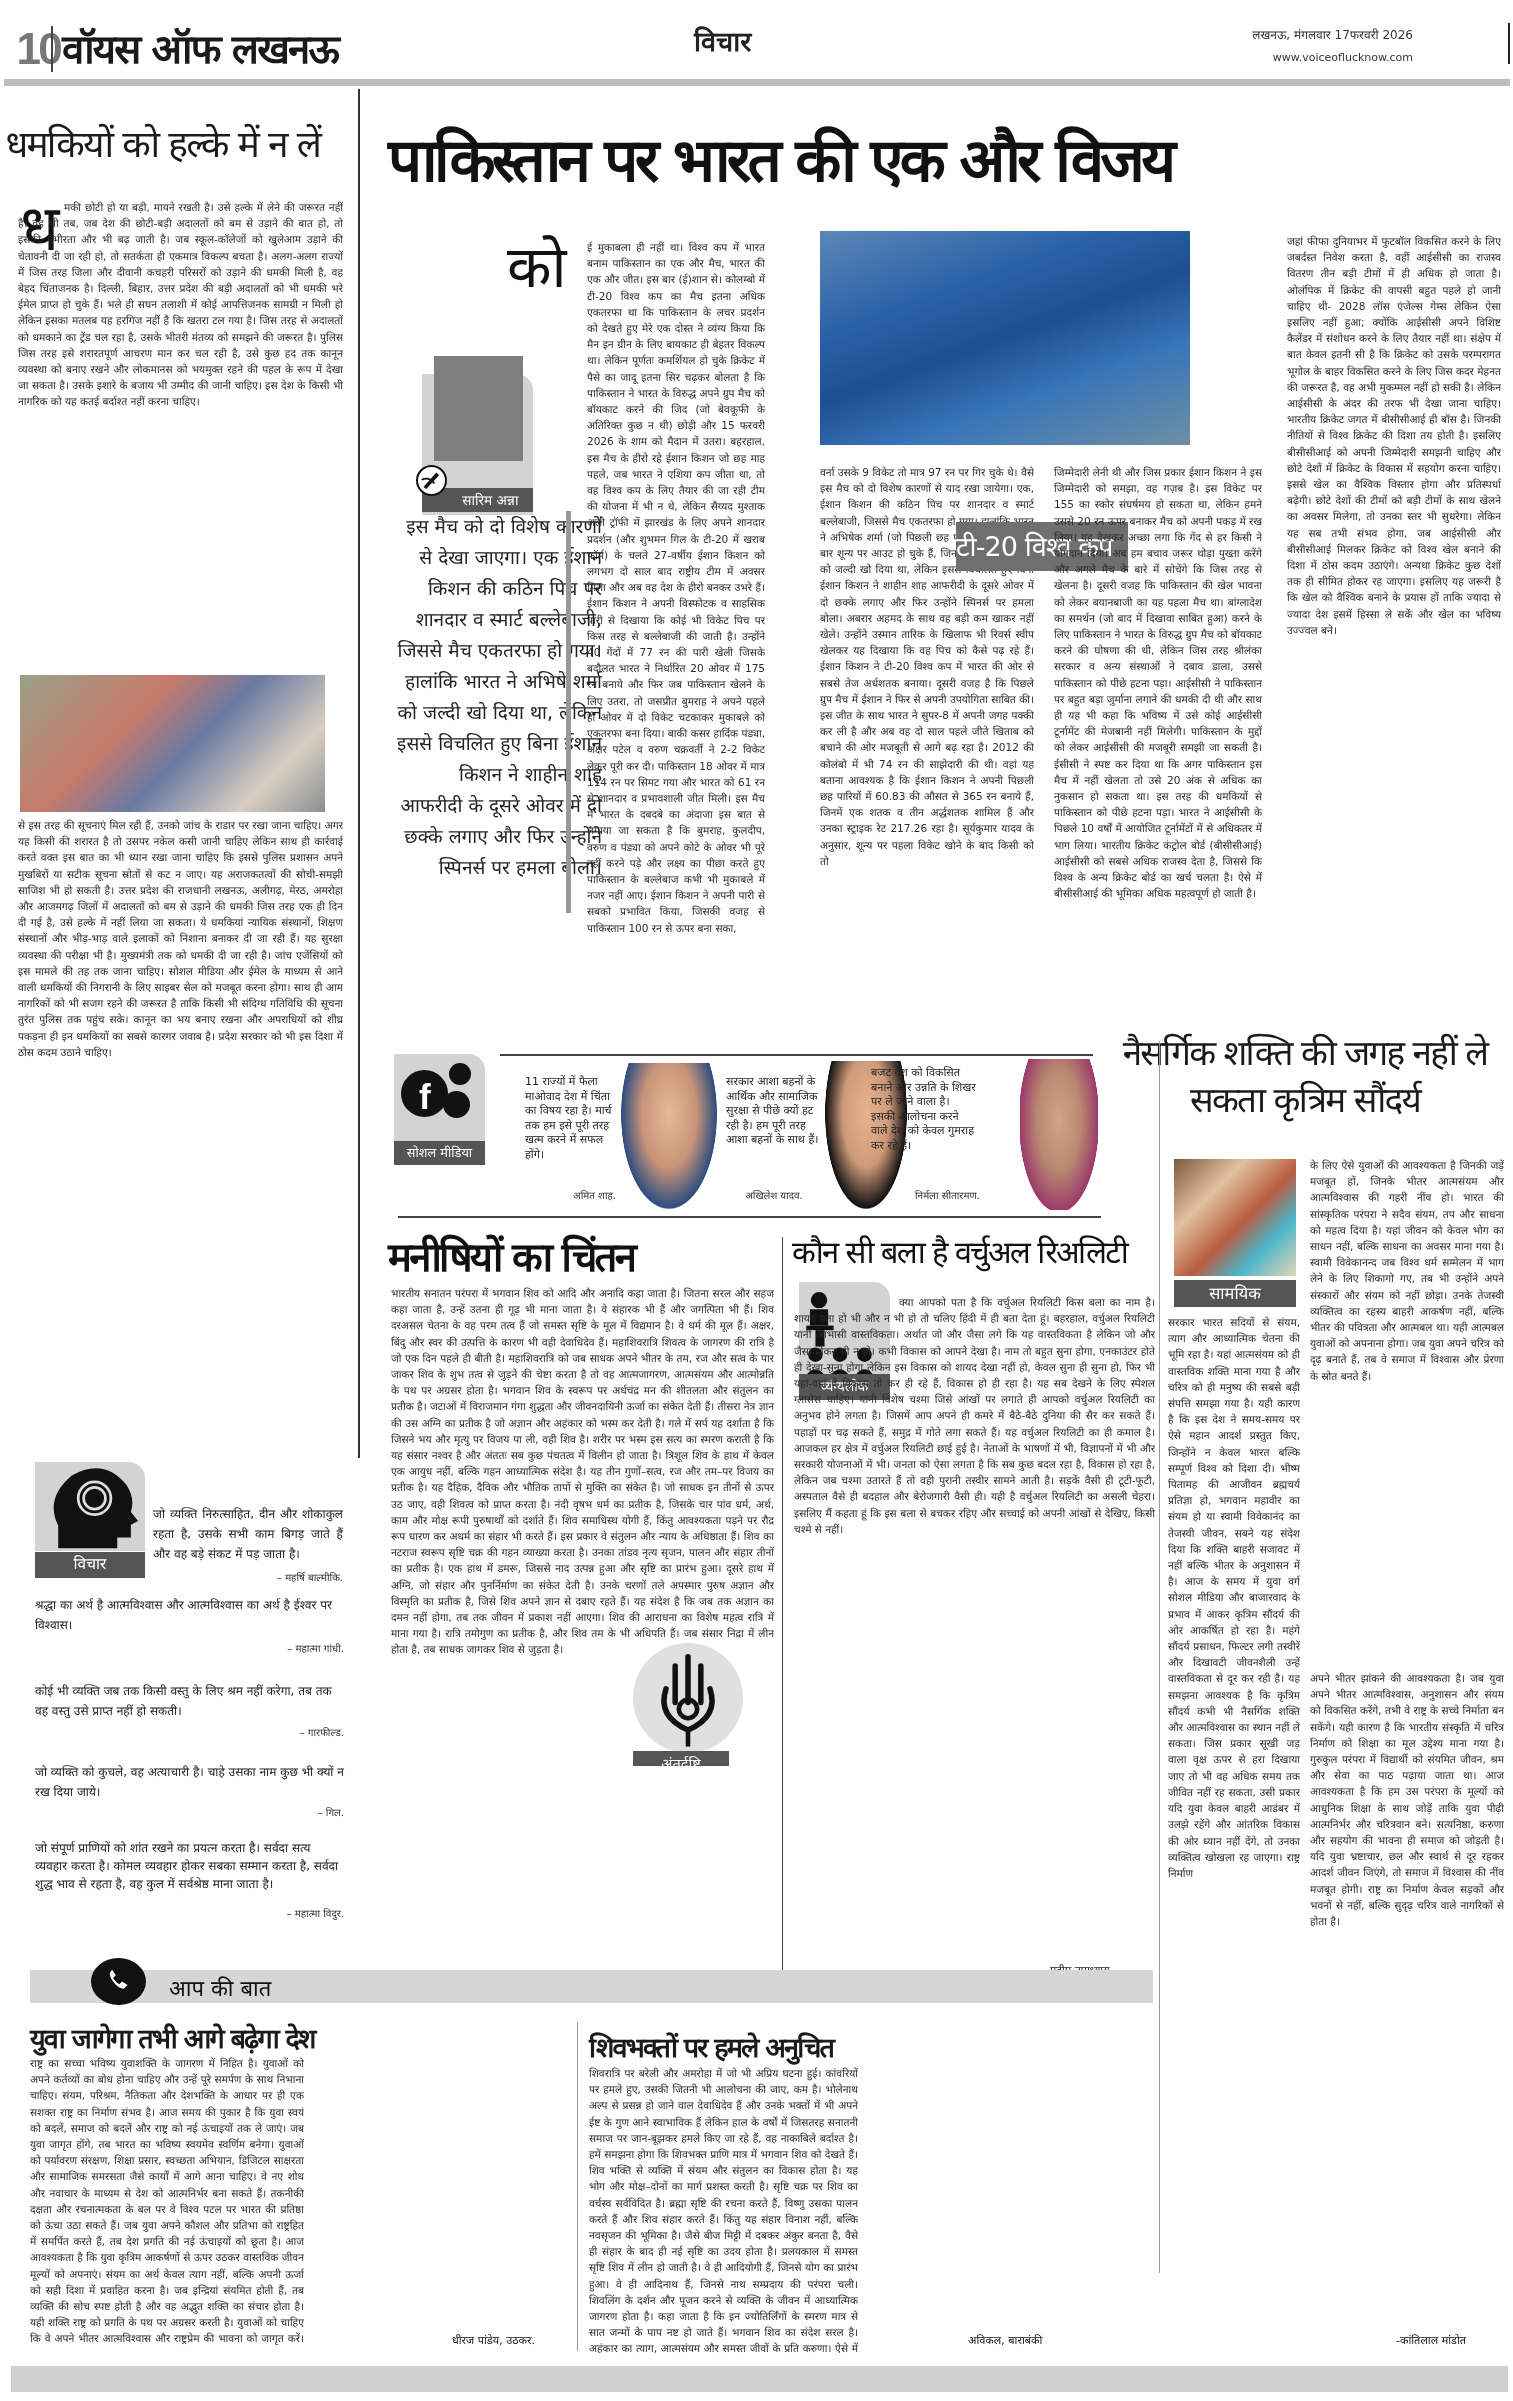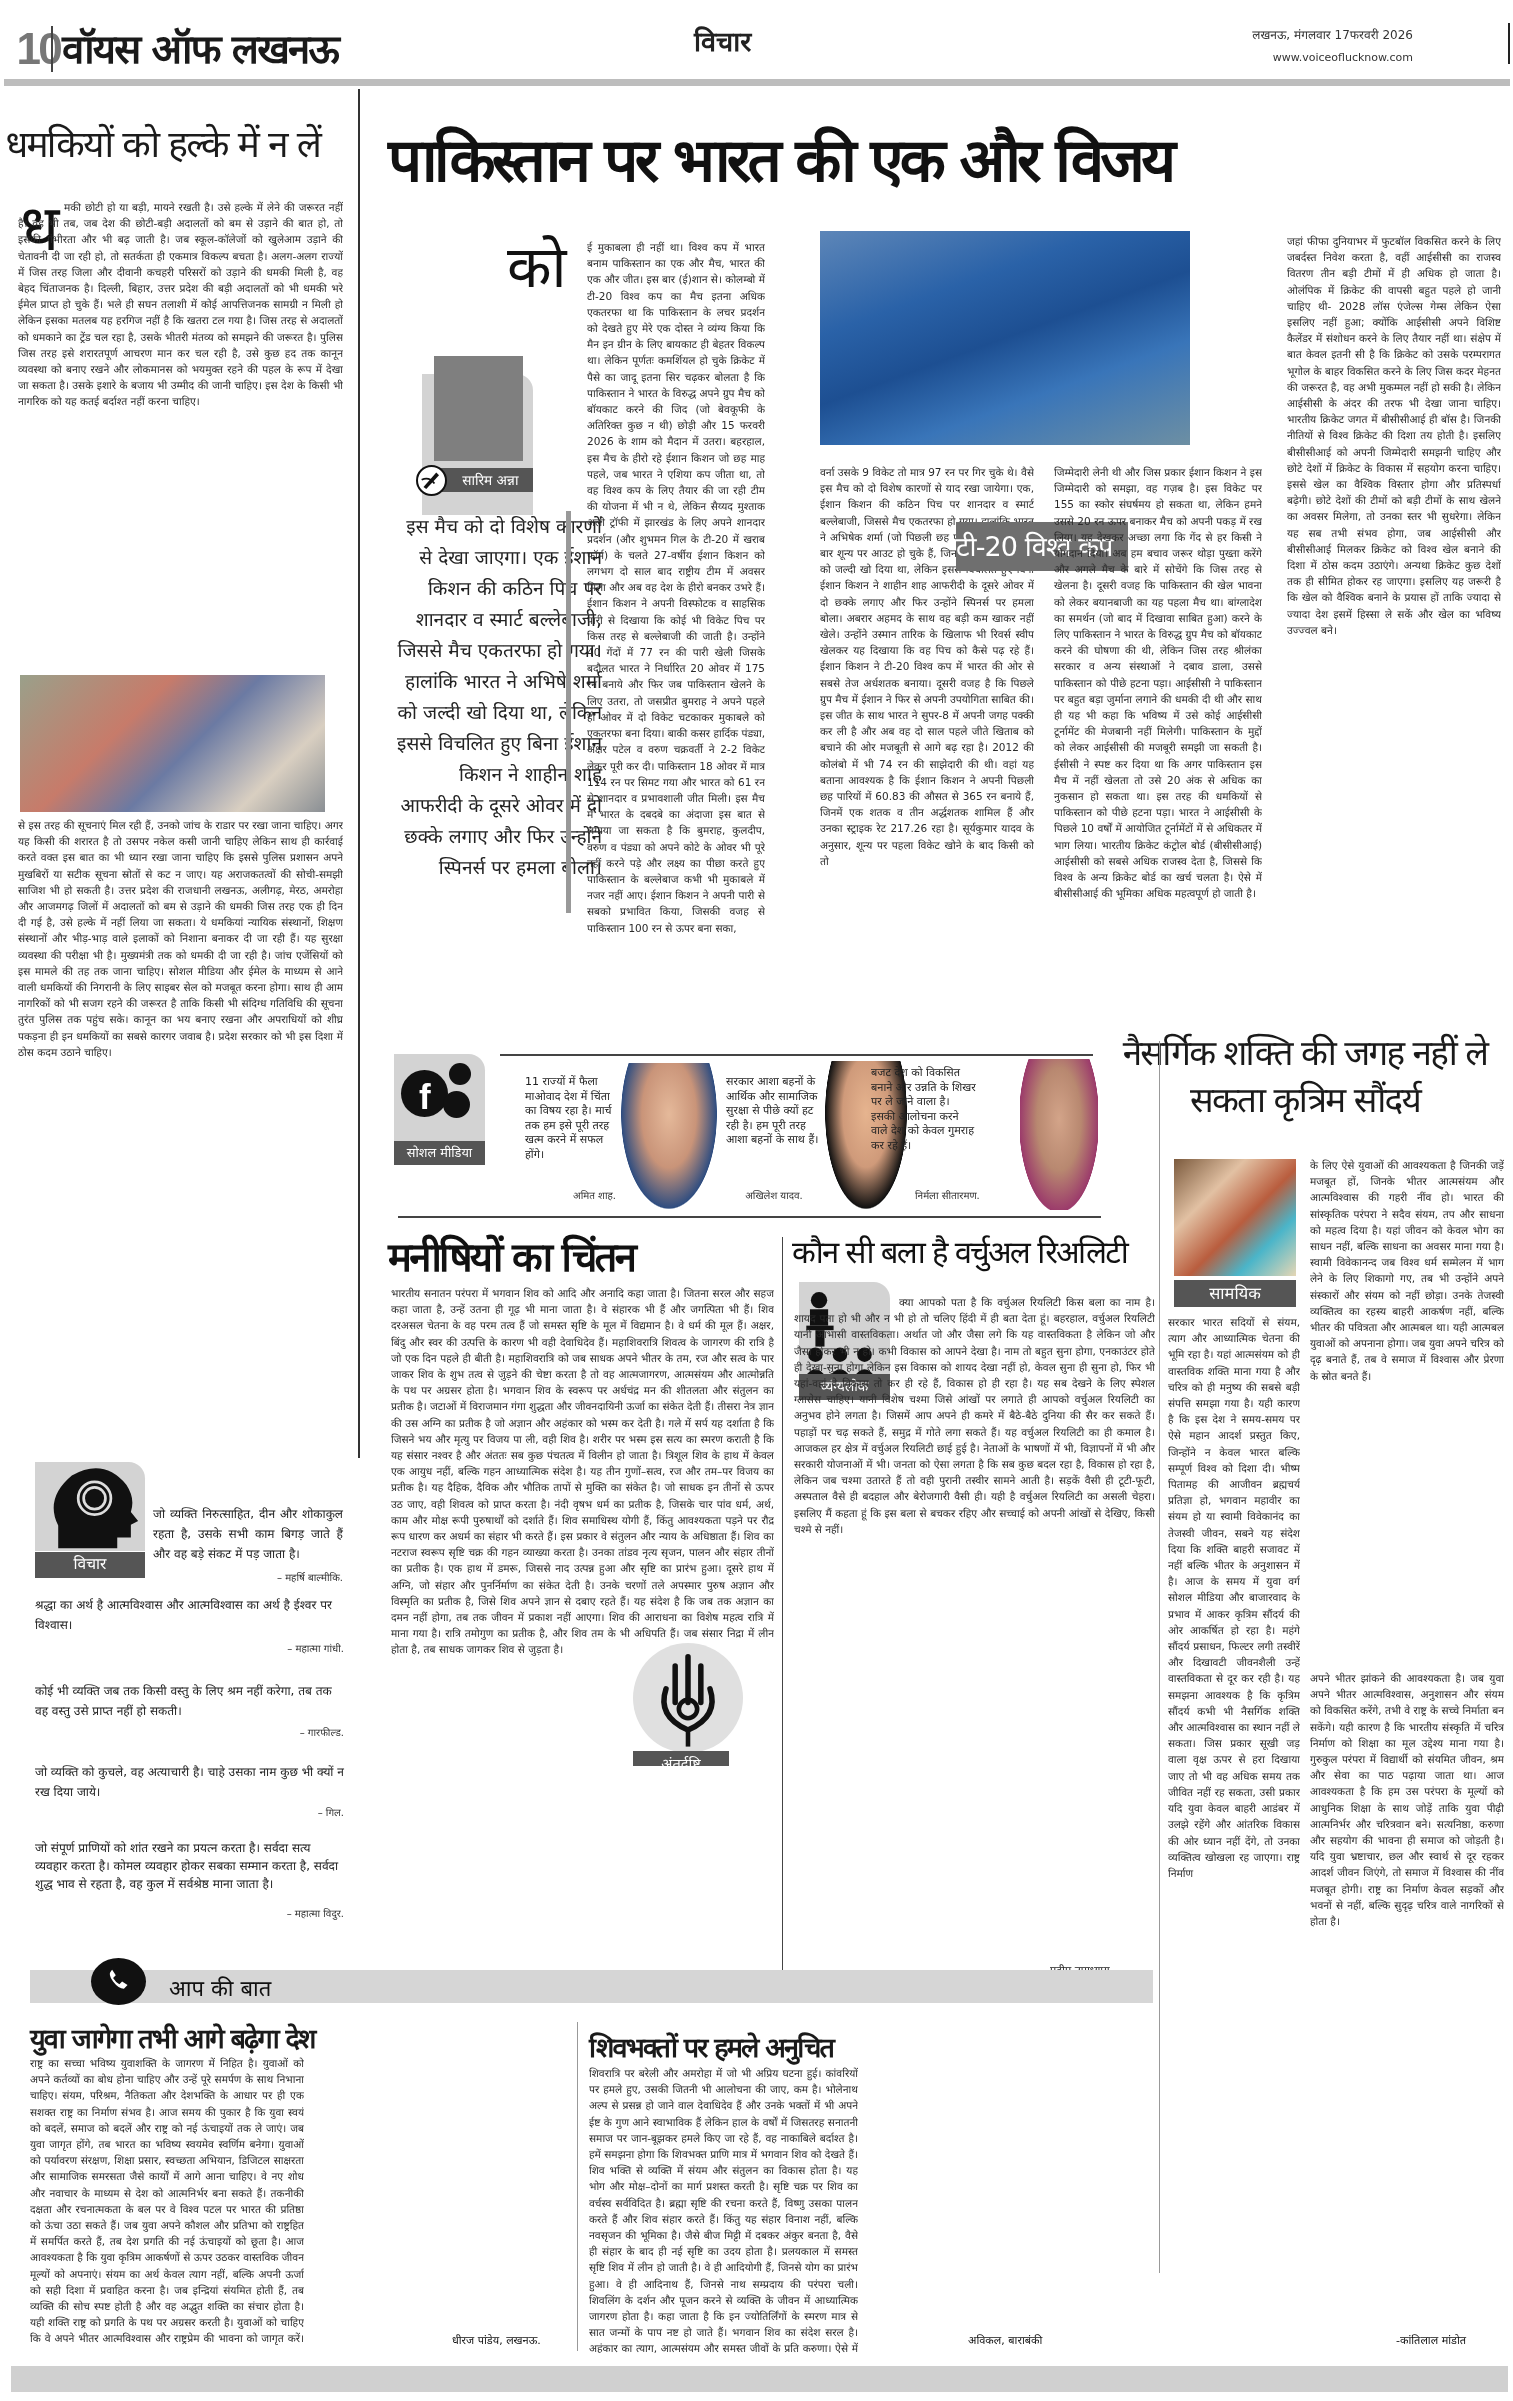--- a/index.html
+++ b/index.html
@@ -53,21 +53,21 @@
 <div class="abs dropcap" style="left:20px;top:196px">ध</div>
 <div class="abs text" style="left:18px;top:199px;width:325px;height:475px;text-indent:46px">मकी छोटी हो या बड़ी, मायने रखती है। उसे हल्के में लेने की जरूरत नहीं है। वह भी तब, जब देश की छोटी-बड़ी अदालतों को बम से उड़ाने की बात हो, तो इसकी गंभीरता और भी बढ़ जाती है। जब स्कूल-कॉलेजों को खुलेआम उड़ाने की चेतावनी दी जा रही हो, तो सतर्कता ही एकमात्र विकल्प बचता है। अलग-अलग राज्यों में जिस तरह जिला और दीवानी कचहरी परिसरों को उड़ाने की धमकी मिली है, वह बेहद चिंताजनक है। दिल्ली, बिहार, उत्तर प्रदेश की बड़ी अदालतों को भी धमकी भरे ईमेल प्राप्त हो चुके हैं। भले ही सघन तलाशी में कोई आपत्तिजनक सामग्री न मिली हो लेकिन इसका मतलब यह हरगिज नहीं है कि खतरा टल गया है। जिस तरह से अदालतों को धमकाने का ट्रेंड चल रहा है, उसके भीतरी मंतव्य को समझने की जरूरत है। पुलिस जिस तरह इसे शरारतपूर्ण आचरण मान कर चल रही है, उसे कुछ हद तक कानून व्यवस्था को बनाए रखने और लोकमानस को भयमुक्त रहने की पहल के रूप में देखा जा सकता है। उसके इशारे के बजाय भी उम्मीद की जानी चाहिए। इस देश के किसी भी नागरिक को यह कतई बर्दाश्त नहीं करना चाहिए।</div>
 <div class="abs photo" style="left:20px;top:675px;width:305px;height:137px;background:linear-gradient(135deg,#9aa08a 0%,#c77b6a 35%,#6b7aa3 55%,#d9cfc1 80%,#8a8f94 100%)" title="crowd-outside-court"></div>
 <div class="abs text" style="left:18px;top:817px;width:325px;height:639px">से इस तरह की सूचनाएं मिल रही हैं, उनको जांच के राडार पर रखा जाना चाहिए। अगर यह किसी की शरारत है तो उसपर नकेल कसी जानी चाहिए लेकिन साथ ही कार्रवाई करते वक्त इस बात का भी ध्यान रखा जाना चाहिए कि इससे पुलिस प्रशासन अपने मुखबिरों या सटीक सूचना स्रोतों से कट न जाए। यह अराजकतत्वों की सोची-समझी साजिश भी हो सकती है। उत्तर प्रदेश की राजधानी लखनऊ, अलीगढ़, मेरठ, अमरोहा और आजमगढ़ जिलों में अदालतों को बम से उड़ाने की धमकी जिस तरह एक ही दिन दी गई है, उसे हल्के में नहीं लिया जा सकता। ये धमकियां न्यायिक संस्थानों, शिक्षण संस्थानों और भीड़-भाड़ वाले इलाकों को निशाना बनाकर दी जा रही हैं। यह सुरक्षा व्यवस्था की परीक्षा भी है। मुख्यमंत्री तक को धमकी दी जा रही है। जांच एजेंसियों को इस मामले की तह तक जाना चाहिए। सोशल मीडिया और ईमेल के माध्यम से आने वाली धमकियों की निगरानी के लिए साइबर सेल को मजबूत करना होगा। साथ ही आम नागरिकों को भी सजग रहने की जरूरत है ताकि किसी भी संदिग्ध गतिविधि की सूचना तुरंत पुलिस तक पहुंच सके। कानून का भय बनाए रखना और अपराधियों को शीघ्र पकड़ना ही इन धमकियों का सबसे कारगर जवाब है। प्रदेश सरकार को भी इस दिशा में ठोस कदम उठाने चाहिए।</div>
 
 <h1 class="abs main-head" style="left:388px;top:117px;width:1118px">पाकिस्तान पर भारत की एक और विजय</h1>
 <div class="abs dropcap" style="left:507px;top:235px;font-size:58px">को</div>
 
 <div class="abs iconbox" style="left:422px;top:374px;width:111px;height:141px;background:#d3d3d3"></div>
 <div class="abs" style="left:434px;top:356px;width:89px;height:105px;background:#7f7f7f"></div>
-<div class="abs label-bar" style="left:422px;top:468px;width:111px;height:24px;font-size:13.7px;line-height:24px;padding-left:25.6px">सारिम अन्ना</div>
+<div class="abs label-bar" style="left:422px;top:488px;width:111px;height:24px;font-size:13.7px;line-height:24px;padding-left:25.6px">सारिम अन्ना</div>
 <div class="abs" style="left:416px;top:465px;width:31px;height:31px;border-radius:50%;background:#fff;border:2.7px solid #111">
   <svg width="25.6" height="25.6" viewBox="0 0 28 28">
       <path d="M6 22 L20 6 L23 9 L9 24 Z" fill="#111"></path>
       <path d="M4 14 Q12 10 18 18" stroke="#111" stroke-width="2" fill="none"></path>
     </svg>
 </div>
 
 <div class="abs pull" style="left:392px;top:511px;width:210px">इस मैच को दो विशेष कारणों से देखा जाएगा। एक ईशान किशन की कठिन पिच पर शानदार व स्मार्ट बल्लेबाजी, जिससे मैच एकतरफा हो गया। हालांकि भारत ने अभिषे शर्मा को जल्दी खो दिया था, लेकिन इससे विचलित हुए बिना ईशान किशन ने शाहीन शाह आफरीदी के दूसरे ओवर में दो छक्के लगाए और फिर उन्होंने स्पिनर्स पर हमला बोला।</div>
 <div class="abs" style="left:566px;top:511px;width:4.6px;height:402px;background:#999"></div>
 
@@ -159,21 +159,21 @@
 <div class="abs" style="left:91px;top:1958px;width:55px;height:47px;border-radius:50%;background:#111">
   <svg width="55" height="47" viewBox="0 0 60 52">
       <path d="M22 14 q-4 4 2 12 q6 8 12 8 l4 -4 -6 -4 -3 3 q-4 -2 -7 -7 l3 -3 -4 -6 z" fill="#fff"></path>
     </svg>
 </div>
 <div class="abs" style="left:169px;top:1972px;font-size:22px;color:#111">आप की बात</div>
 
 <h3 class="abs subhead" style="left:30px;top:2019px;font-size:27px">युवा जागेगा तभी आगे बढ़ेगा देश</h3>
 <div class="abs text" style="left:30px;top:2055px;width:274px;height:297px;column-count:1">राष्ट्र का सच्चा भविष्य युवाशक्ति के जागरण में निहित है। युवाओं को अपने कर्तव्यों का बोध होना चाहिए और उन्हें पूरे समर्पण के साथ निभाना चाहिए। संयम, परिश्रम, नैतिकता और देशभक्ति के आधार पर ही एक सशक्त राष्ट्र का निर्माण संभव है। आज समय की पुकार है कि युवा स्वयं को बदलें, समाज को बदलें और राष्ट्र को नई ऊंचाइयों तक ले जाएं। जब युवा जागृत होंगे, तब भारत का भविष्य स्वयमेव स्वर्णिम बनेगा। युवाओं को पर्यावरण संरक्षण, शिक्षा प्रसार, स्वच्छता अभियान, डिजिटल साक्षरता और सामाजिक समरसता जैसे कार्यों में आगे आना चाहिए। वे नए शोध और नवाचार के माध्यम से देश को आत्मनिर्भर बना सकते हैं। तकनीकी दक्षता और रचनात्मकता के बल पर वे विश्व पटल पर भारत की प्रतिष्ठा को ऊंचा उठा सकते हैं। जब युवा अपने कौशल और प्रतिभा को राष्ट्रहित में समर्पित करते हैं, तब देश प्रगति की नई ऊंचाइयों को छूता है। आज आवश्यकता है कि युवा कृत्रिम आकर्षणों से ऊपर उठकर वास्तविक जीवन मूल्यों को अपनाएं। संयम का अर्थ केवल त्याग नहीं, बल्कि अपनी ऊर्जा को सही दिशा में प्रवाहित करना है। जब इन्द्रियां संयमित होती हैं, तब व्यक्ति की सोच स्पष्ट होती है और वह अद्भुत शक्ति का संचार होता है। यही शक्ति राष्ट्र को प्रगति के पथ पर अग्रसर करती है। युवाओं को चाहिए कि वे अपने भीतर आत्मविश्वास और राष्ट्रप्रेम की भावना को जागृत करें। भारत का भविष्य उन्हीं के हाथों में है। आज युवा शक्ति पूरी जागरूक, अनुशासित और समर्पित होगी। आज का युवा यदि संकल्प ले कि वह अपने जीवन को राष्ट्र सेवा में लगाएगा, तो भारत को विश्वगुरु बनने से कोई नहीं रोक सकता। युवा पीढ़ी को केवल अपने व्यक्तिगत सपनों तक सीमित नहीं रहना चाहिए, बल्कि करोड़ों युवाओं के सामूहिक प्रयास पर आधारित है। जब प्रत्येक युवा यह संकल्प लेगा कि वह अपने जीवन को राष्ट्र के हित में उपयोग करेगा, तब भारत पुनः विश्वगुरु बनने की दिशा में अग्रसर होगा।</div>
 <div class="abs text" style="left:313px;top:2019px;width:246px;height:329px"></div>
-<div class="abs" style="left:452px;top:2332px;font-size:11px;color:#111">धीरज पांडेय, लखनऊ.</div>
+<div class="abs" style="left:452px;top:2332px;font-size:11px;color:#111">धीरज पांडेय, उठकर.</div>
 
 <h3 class="abs subhead" style="left:589px;top:2028px;font-size:27px">शिवभक्तों पर हमले अनुचित</h3>
 <div class="abs text" style="left:589px;top:2065px;width:269px;height:288px">शिवरात्रि पर बरेली और अमरोहा में जो भी अप्रिय घटना हुई। कांवरियों पर हमले हुए, उसकी जितनी भी आलोचना की जाए, कम है। भोलेनाथ अल्प से प्रसन्न हो जाने वाल देवाधिदेव हैं और उनके भक्तों में भी अपने ईष्ट के गुण आने स्वाभाविक हैं लेकिन हाल के वर्षों में जिसतरह सनातनी समाज पर जान-बूझकर हमले किए जा रहे हैं, वह नाकाबिले बर्दाश्त है। हमें समझना होगा कि शिवभक्त प्राणि मात्र में भगवान शिव को देखते हैं। शिव भक्ति से व्यक्ति में संयम और संतुलन का विकास होता है। यह भोग और मोक्ष–दोनों का मार्ग प्रशस्त करती है। सृष्टि चक्र पर शिव का वर्चस्व सर्वविदित है। ब्रह्मा सृष्टि की रचना करते हैं, विष्णु उसका पालन करते हैं और शिव संहार करते हैं। किंतु यह संहार विनाश नहीं, बल्कि नवसृजन की भूमिका है। जैसे बीज मिट्टी में दबकर अंकुर बनता है, वैसे ही संहार के बाद ही नई सृष्टि का उदय होता है। प्रलयकाल में समस्त सृष्टि शिव में लीन हो जाती है। वे ही आदियोगी हैं, जिनसे योग का प्रारंभ हुआ। वे ही आदिनाथ हैं, जिनसे नाथ सम्प्रदाय की परंपरा चली। शिवलिंग के दर्शन और पूजन करने से व्यक्ति के जीवन में आध्यात्मिक जागरण होता है। कहा जाता है कि इन ज्योतिर्लिंगों के स्मरण मात्र से सात जन्मों के पाप नष्ट हो जाते हैं। भगवान शिव का संदेश सरल है। अहंकार का त्याग, आत्मसंयम और समस्त जीवों के प्रति करुणा। ऐसे में किसी भी धार्मिक आयोजन पर हमला करना किसी भी लिहाज से उचित नहीं है। भारतीय संस्कृति और सभ्यता तो अनेकता में एकता की रही है। यह सब जानने-समझने के बाद भी कुछ लोगों का शरारतपूर्ण व्यवहार समझ से परे है।</div>
 <div class="abs" style="left:968px;top:2332px;font-size:11px;color:#111">अविकल, बाराबंकी</div>
 <div class="abs thinrule" style="left:577px;top:2022px;height:329px"></div>
 
 <div class="abs" style="left:1396px;top:2332px;font-size:11px;color:#111">-कांतिलाल मांडोत</div>
 
 <div class="abs footer"></div>
 

